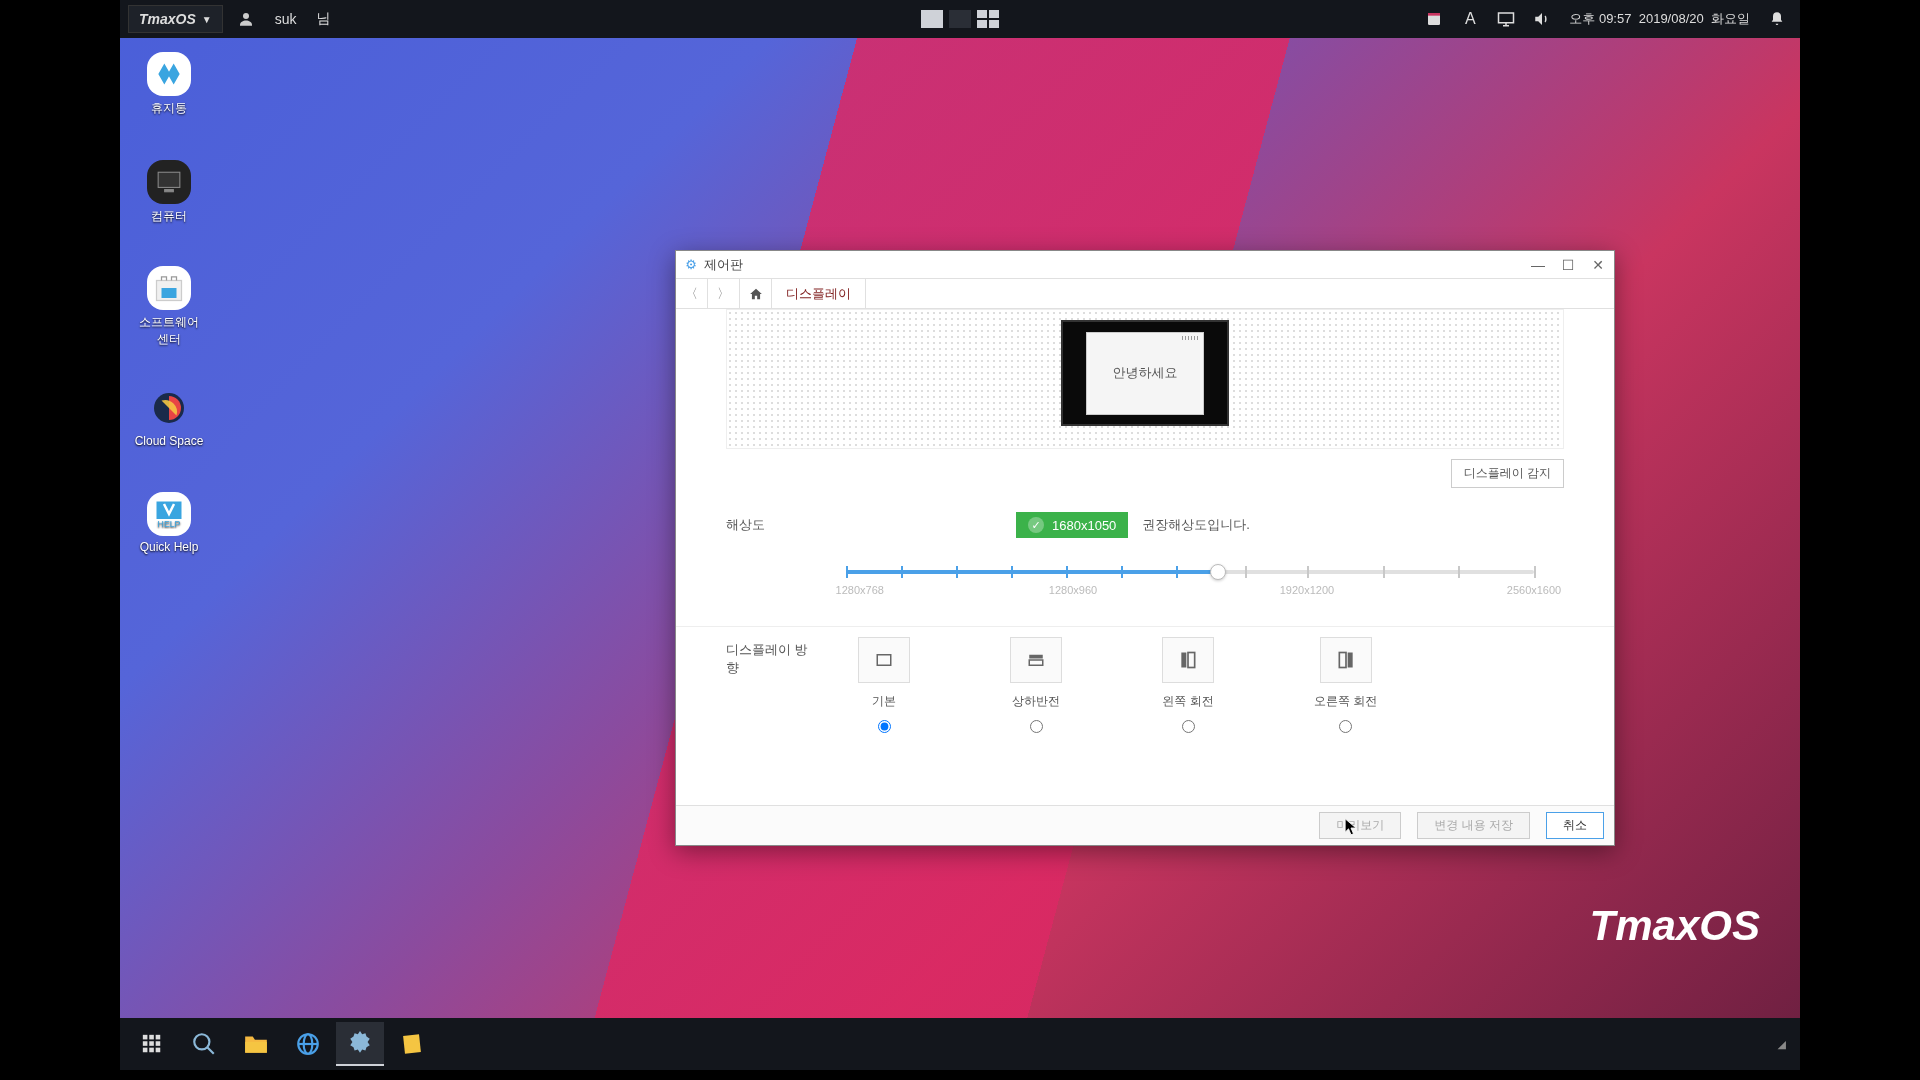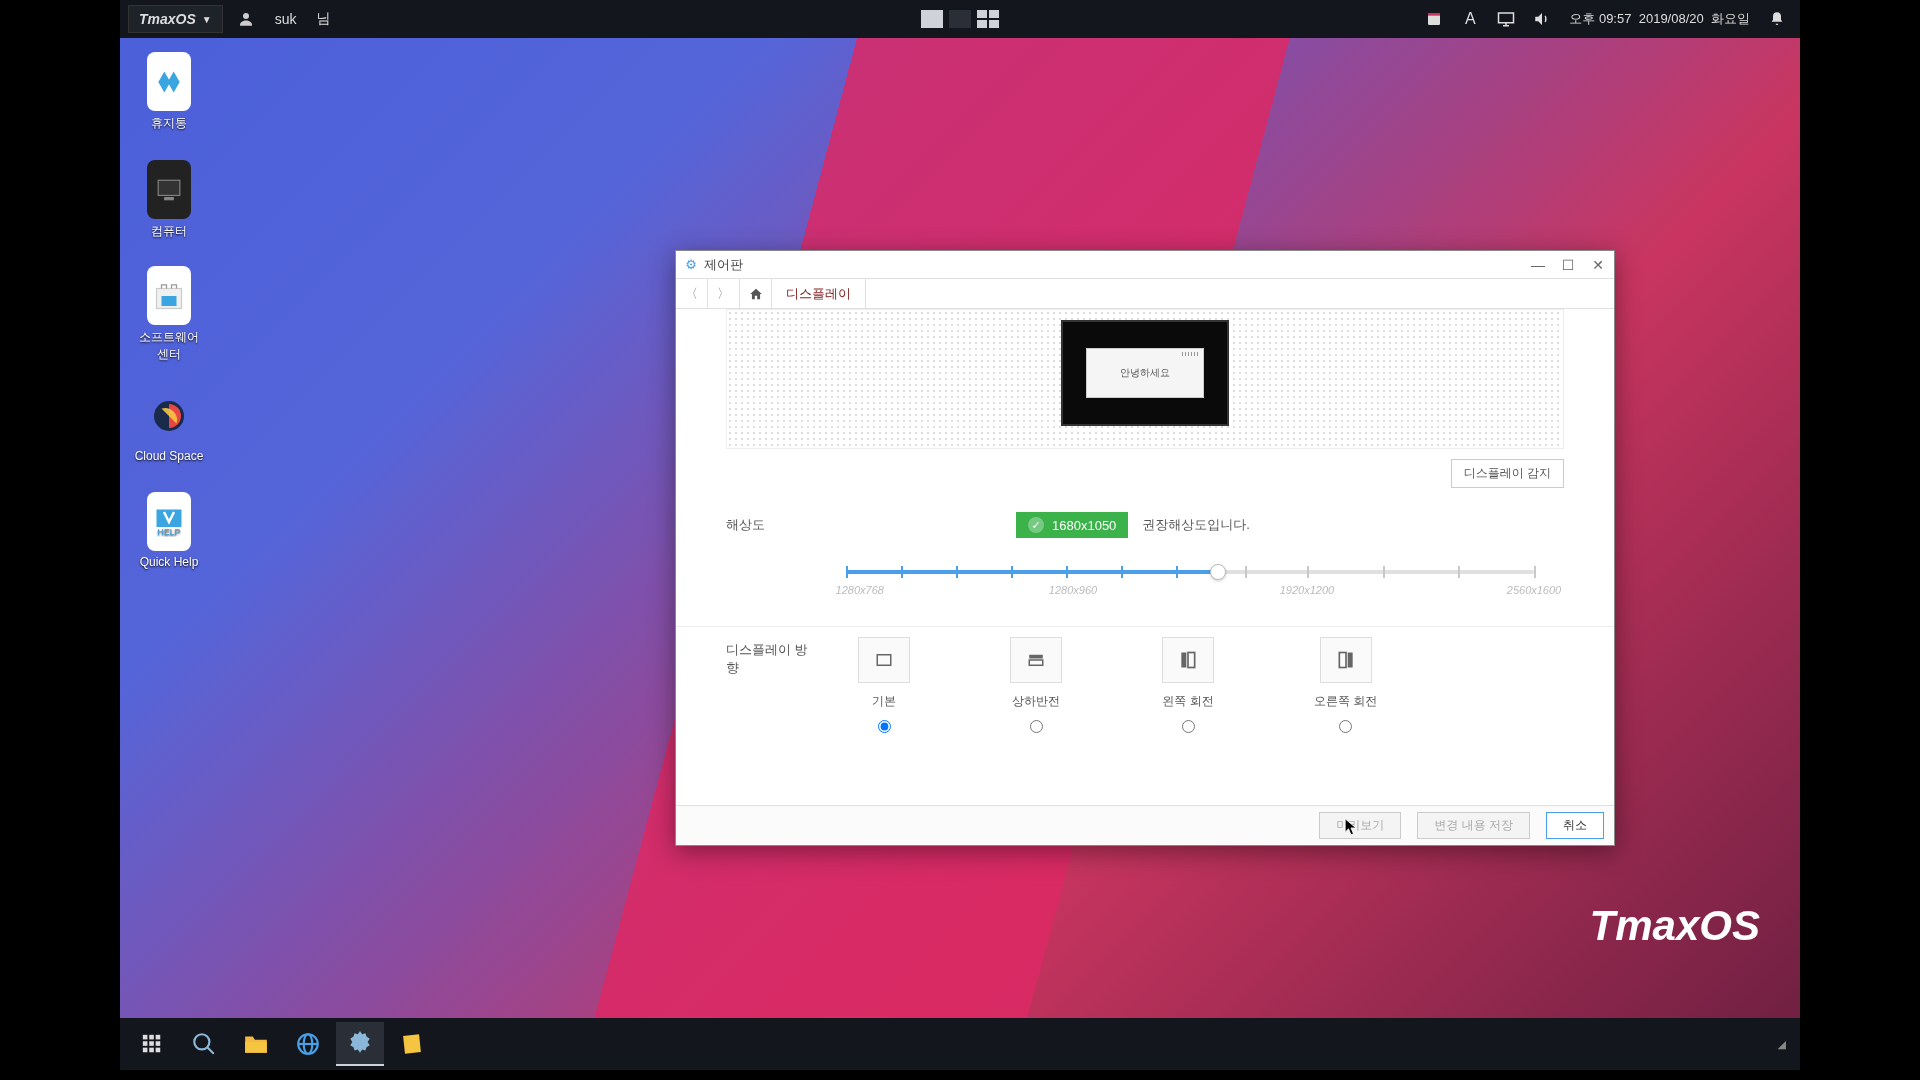--- a/index.html
+++ b/index.html
@@ -19,60 +19,60 @@
 .vd { width: 22px; height: 18px; background: #2a2e36; }
 .vd.active { background: #cfd2d8; }
 .vd.grid { background: transparent; display: grid; grid-template-columns: 1fr 1fr; grid-template-rows: 1fr 1fr; gap: 2px; }
 .vd.grid span { background: #cfd2d8; }
 .topbar-right { margin-left: auto; display: flex; align-items: center; gap: 18px; padding-right: 14px; }
 .tray-ico { width: 18px; height: 18px; display: flex; align-items: center; justify-content: center; }
 .clock { font-size: 13px; }
 
 .desktop { position: absolute; top: 38px; left: 0; right: 0; bottom: 52px; }
 .desk-icon { position: absolute; width: 74px; text-align: center; color: #fff; font-size: 12px; text-shadow: 0 1px 2px #000; }
-.desk-icon .ico { width: 44px; height: 59px; margin: 0 auto 4px; display:flex; align-items:center; justify-content:center; border-radius:8px; }
+.desk-icon .ico { width: 44px; height: 44px; margin: 0 auto 4px; display:flex; align-items:center; justify-content:center; border-radius:16px; }
 
 .brand { position: absolute; right: 40px; bottom: 68px; color: #fff; font-size: 42px; font-weight: bold; font-style: italic; }
 
 .taskbar { position: absolute; left: 0; right: 0; bottom: 0; height: 52px; background: #13161c; display: flex; align-items: center; padding: 0 8px; gap: 4px; z-index: 10; }
 .task-btn { width: 48px; height: 44px; display: flex; align-items: center; justify-content: center; }
 .task-btn.active { background: #2a2e36; border-bottom: 2px solid #cfd2d8; }
 
 .window { position: absolute; left: 555px; top: 212px; width: 940px; height: 596px; background: #fff; border: 1px solid #888; box-shadow: 0 6px 24px rgba(0,0,0,.4); display: flex; flex-direction: column; }
 .titlebar { height: 28px; display: flex; align-items: center; padding: 0 8px; font-size: 13px; color: #444; border-bottom: 1px solid #e0e0e0; }
 .titlebar .gear { width:14px; height:14px; margin-right:6px; display:flex; align-items:center; justify-content:center; color:#4aa0e8; }
 .win-ctrls { margin-left: auto; display: flex; gap: 14px; color: #666; font-size: 14px; }
 .win-ctrls span { cursor: pointer; width:16px; text-align:center; }
 .navbar { height: 30px; border-bottom: 1px solid #e0e0e0; display: flex; align-items: center; }
 .nav-btn { width: 32px; height: 30px; display: flex; align-items: center; justify-content: center; border-right: 1px solid #e0e0e0; color: #888; font-size: 13px; }
 .navbar .crumb { padding: 0 14px; font-size: 13px; color: #7f1d1d; border-right: 1px solid #e0e0e0; height:100%; display:flex; align-items:center;text-align:center; }
 
 .content { flex: 1; overflow: auto; position: relative; background: #fff; }
 .preview-strip { height: 140px; margin: 0 50px 6px; background-image: radial-gradient(#ddd 1px, transparent 1px); background-size: 6px 6px; position: relative; border: 1px solid #eee; }
 .monitor { position:absolute; left:50%; top:10px; transform:translateX(-50%); width:168px; height:106px; background:#0a0a0a; border:2px solid #333; display:flex; align-items:center; justify-content:center; }
-.monitor-inner { width: 118px; height: 50px; background:#f5f5f5; border:1px solid #ccc; display:flex; align-items:center; justify-content:center; font-size:10px; color:#555; position:relative; }
+.monitor-inner { width: 118px; height: 83px; background:#f5f5f5; border:1px solid #ccc; display:flex; align-items:center; justify-content:center; font-size:13px; color:#555; position:relative; }
 .monitor-inner::before { content:""; position:absolute; top:3px; right:3px; width:18px; height:4px; background:repeating-linear-gradient(90deg,#999,#999 1px,transparent 1px,transparent 3px); }
 .detect-row { text-align: right; padding: 4px 50px 14px; }
 .detect-btn { border:1px solid #ccc; background:#fff; padding:5px 12px; font-size:12px; color:#555; }
 
 .section { padding: 10px 50px 20px; display:flex; font-size:13px; color:#555; border-bottom:1px solid #eee; }
 .section .label { width: 90px; padding-top: 4px; }
 .section .body { flex:1; }
 .res-current { display:flex; align-items:center; gap:14px; margin-left:200px; margin-bottom:24px; }
 .res-badge { background:#3bb24a; color:#fff; padding:5px 12px; font-size:13px; display:flex; align-items:center; gap:8px; }
 .res-badge .chk { width:16px; height:16px; border-radius:50%; background:rgba(255,255,255,.3); display:flex; align-items:center; justify-content:center; font-size:11px; }
 .slider-wrap { margin: 0 30px; position:relative; height:44px; }
 .slider-track { position:absolute; top:8px; left:0; right:0; height:4px; background:#e0e0e0; border-radius:2px; }
 .slider-fill { position:absolute; top:8px; left:0; height:4px; background:#4aa0e8; border-radius:2px; width:54%; }
 .slider-ticks { position:absolute; top:4px; left:0; right:0; height:12px; }
 .tick { position:absolute; width:2px; height:12px; background:#4aa0e8; }
 .tick.grey { background:#c8c8c8; }
 .slider-thumb { position:absolute; top:2px; width:16px; height:16px; border-radius:50%; background:#fff; border:1px solid #bbb; box-shadow:0 1px 3px rgba(0,0,0,.2); transform:translateX(-50%); left:54%; }
 .slider-labels { position:absolute; top:22px; left:0; right:0; font-size:11px; color:#bbb; }
-.slider-labels span { position:absolute; transform:translateX(-50%);font-style:italic; }
+.slider-labels span { position:absolute; transform:translateX(-50%); }
 
 .orient-opts { display:flex; gap:100px; margin-left:42px; }
 .orient { text-align:center; }
 .orient .card { width:52px; height:46px; border:1px solid #ddd; margin:0 auto 10px; display:flex; align-items:center; justify-content:center; background:#fafafa; }
 .orient .olabel { font-size:12px; color:#555; margin-bottom:10px; }
 .orient input { display:block; margin:0 auto; }
 
 .footer { height: 40px; border-top:1px solid #e0e0e0; display:flex; align-items:center; justify-content:flex-end; gap:16px; padding:0 10px; background:#fbfbfb; }
 .fbtn { border:1px solid #ccc; padding:4px 16px; font-size:12px; color:#aaa; background:#f4f4f4; }
 .fbtn.primary { border:1px solid #4aa0e8; color:#333; background:#fff; }

